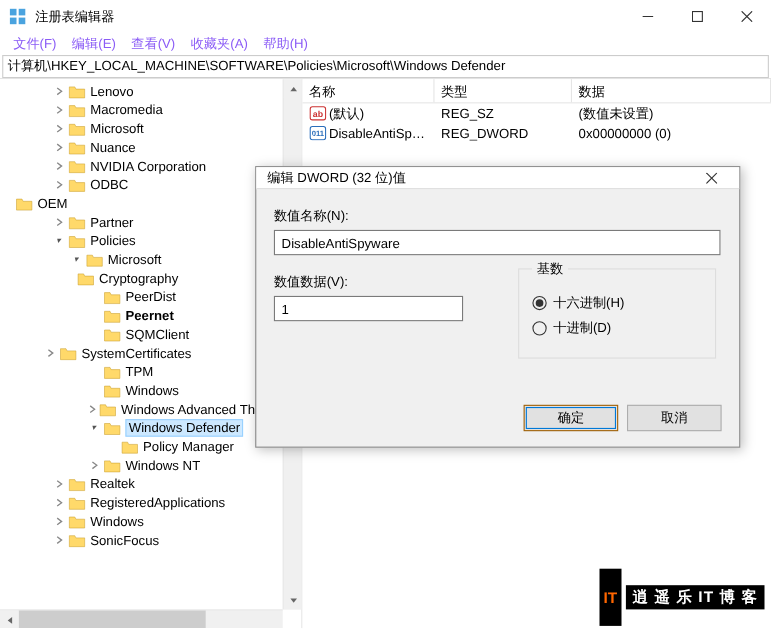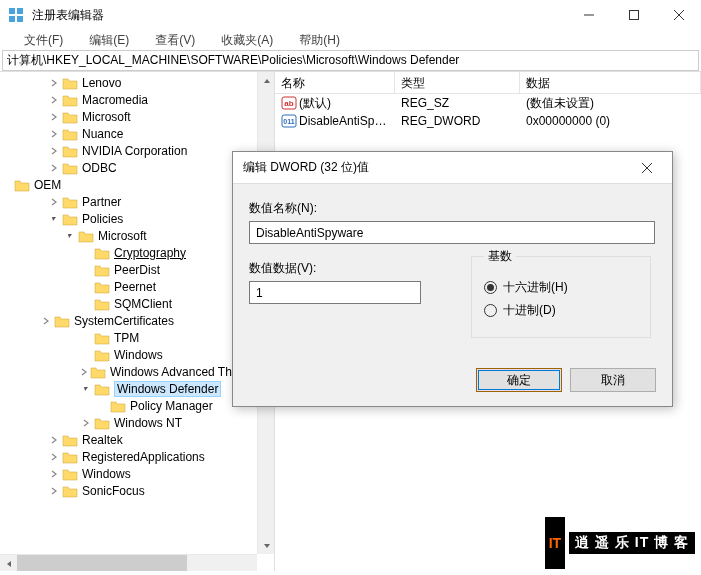--- a/index.html
+++ b/index.html
@@ -5,21 +5,21 @@
 * { box-sizing: border-box; margin: 0; padding: 0; font-family: "Microsoft YaHei", "Segoe UI", sans-serif; }
 body { width: 701px; height: 575px; background: #fff; font-size: 12px; color: #000; overflow: hidden; position: relative; }
 .titlebar { height: 30px; display: flex; align-items: center; padding-left: 8px; background: #fff; }
 .app-icon { width: 16px; height: 16px; margin-right: 8px; display: inline-block; }
 .app-icon svg { width: 16px; height: 16px; }
 .title-text { font-size: 12px; color: #000; flex: 1; }
 .win-controls { display: flex; }
 .win-btn { width: 45px; height: 30px; display: flex; align-items: center; justify-content: center; color: #333; }
 .win-btn svg { width: 10px; height: 10px; }
 .menubar { height: 20px; display: flex; align-items: center; padding-left: 6px; gap: 2px; }
-.menu-item { padding: 0 6px; font-size: 12px; color: #404040; margin-left: 12px; }
+.menu-item { padding: 0 6px; font-size: 12px; color: #8b5cf6; }
 .addressbar { height: 21px; border: 1px solid #ccc; margin: 0 2px; display: flex; align-items: center; padding: 0 4px; font-size: 12px; background: #fff; }
 .main { display: flex; height: 500px; border-top: 1px solid #e0e0e0; }
 .tree-pane { width: 275px; border-right: 1px solid #e0e0e0; overflow: hidden; position: relative; background: #fff; }
 .tree { padding: 2px 0 0 0; font-size: 12px; }
 .tree-node { white-space: nowrap; display: flex; align-items: center; height: 17px; }
 .expander { width: 12px; height: 12px; display: inline-flex; align-items: center; justify-content: center; margin-right: 2px; }
 .expander svg { width: 8px; height: 8px; }
 .folder-icon { width: 16px; height: 14px; margin-right: 4px; display: inline-block; }
 .folder-icon svg { width: 16px; height: 14px; }
 .node-label { font-size: 12px; }
@@ -31,21 +31,21 @@
 .col-type { width: 125px; }
 .col-data { flex: 1; }
 .list-row { display: flex; height: 18px; align-items: center; font-size: 12px; }
 .list-row .cell { padding: 0 6px; overflow: hidden; white-space: nowrap; text-overflow: ellipsis; }
 .val-icon { width: 16px; height: 14px; margin-right: 2px; display: inline-block; vertical-align: middle; }
 .scrollbar-v { position: absolute; right: 0; top: 0; bottom: 17px; width: 17px; background: #f0f0f0; border-left: 1px solid #e8e8e8; }
 .scrollbar-h { position: absolute; left: 0; right: 17px; bottom: 0; height: 17px; background: #f0f0f0; border-top: 1px solid #e8e8e8; }
 .scroll-btn { width: 17px; height: 17px; display: flex; align-items: center; justify-content: center; background: #f0f0f0; }
 .scroll-thumb { background: #cdcdcd; }
 .dialog { position: absolute; left: 232px; top: 151px; width: 441px; height: 256px; background: #f0f0f0; border: 1px solid #888; box-shadow: 2px 2px 10px rgba(0,0,0,0.25); }
-.dialog-title { height: 32px; background: #fff; display: flex; align-items: center; padding: 0 10px; font-size: 12px; border-bottom: 1px solid #ddd; }
+.dialog-title { height: 20px; background: #fff; display: flex; align-items: center; padding: 0 10px; font-size: 12px; border-bottom: 1px solid #ddd; }
 .dialog-title span { flex: 1; }
 .dialog-close { width: 30px; height: 30px; display: flex; align-items: center; justify-content: center; }
 .dialog-body { padding: 10px 16px; }
 .dlabel { font-size: 12px; margin-bottom: 4px; margin-top: 6px; }
 .dinput { width: 406px; height: 23px; border: 1px solid #7a7a7a; padding: 0 6px; font-size: 12px; background: #fff; }
 .dinput.ro { background: #fff; }
 .row2 { display: flex; gap: 50px; margin-top: 10px; }
 .col-left .dinput { width: 172px; }
 .fieldset { border: 1px solid #ddd; padding: 8px 12px 12px 12px; width: 180px; margin-top: -6px;}
 .fieldset legend { font-size: 12px; padding: 0 4px; }
@@ -206,35 +206,35 @@
           <span class="expander">
             <svg viewBox="0 0 8 8">
               <path d="M2 2 L6 2 L3 6 Z" fill="#555"></path>
             </svg>
           </span>
           <span class="folder-icon"><svg viewBox="0 0 16 14">
               <path d="M1 3 L6 3 L7 5 L15 5 L15 13 L1 13 Z" fill="#ffd96a" stroke="#caa02e" stroke-width="0.5"></path>
             </svg></span>
           <span class="node-label">Microsoft</span>
         </div>
-        <div class="tree-node" style="padding-left: 80px; text-decoration: underline;">
+        <div class="tree-node" style="padding-left: 56px;">
           <span class="expander"></span>
           <span class="folder-icon"><svg viewBox="0 0 16 14">
               <path d="M1 3 L6 3 L7 5 L15 5 L15 13 L1 13 Z" fill="#ffd96a" stroke="#caa02e" stroke-width="0.5"></path>
             </svg></span>
           <span class="node-label">Cryptography</span>
         </div>
         <div class="tree-node" style="padding-left: 80px;">
           <span class="expander"></span>
           <span class="folder-icon"><svg viewBox="0 0 16 14">
               <path d="M1 3 L6 3 L7 5 L15 5 L15 13 L1 13 Z" fill="#ffd96a" stroke="#caa02e" stroke-width="0.5"></path>
             </svg></span>
           <span class="node-label">PeerDist</span>
         </div>
-        <div class="tree-node" style="padding-left: 80px;">
+        <div class="tree-node" style="padding-left: 80px; font-weight: bold;">
           <span class="expander"></span>
           <span class="folder-icon"><svg viewBox="0 0 16 14">
               <path d="M1 3 L6 3 L7 5 L15 5 L15 13 L1 13 Z" fill="#ffd96a" stroke="#caa02e" stroke-width="0.5"></path>
             </svg></span>
           <span class="node-label">Peernet</span>
         </div>
         <div class="tree-node" style="padding-left: 80px;">
           <span class="expander"></span>
           <span class="folder-icon"><svg viewBox="0 0 16 14">
               <path d="M1 3 L6 3 L7 5 L15 5 L15 13 L1 13 Z" fill="#ffd96a" stroke="#caa02e" stroke-width="0.5"></path>

